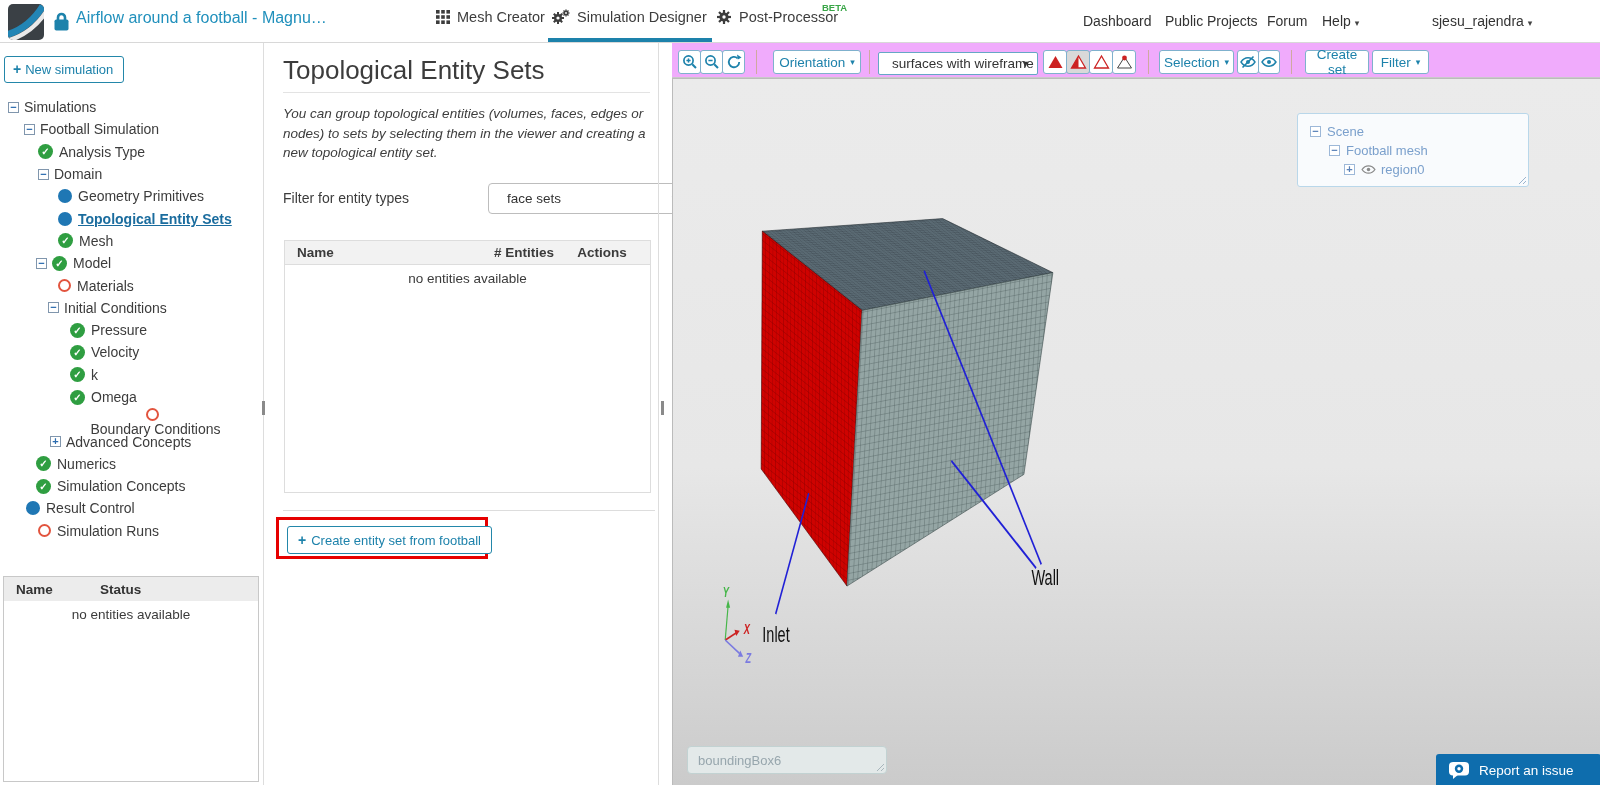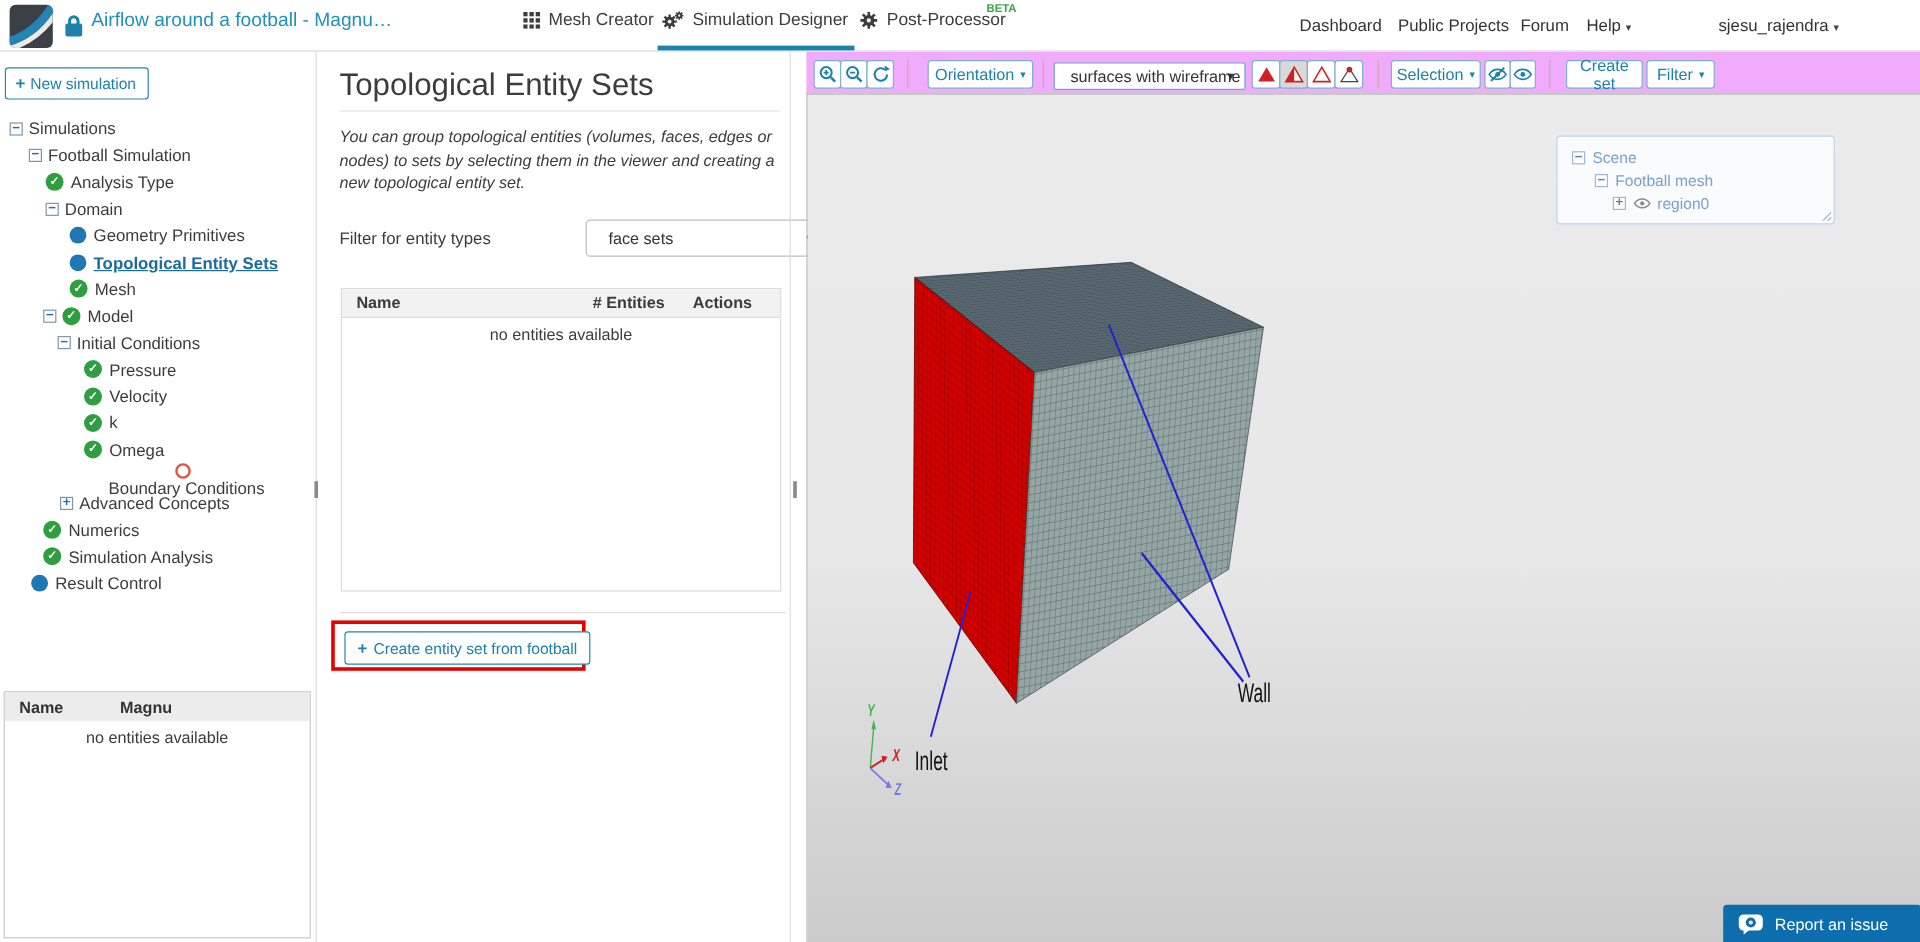--- a/index.html
+++ b/index.html
@@ -220,20 +220,24 @@
       </div>
       <div class="trow" style="padding-left: 58px;">
         <span class="st check">✓</span>
         <span class="lbl">Mesh</span>
       </div>
       <div class="trow" style="padding-left: 36px;">
         <span class="toggle">−</span>
         <span class="st check">✓</span>
         <span class="lbl">Model</span>
       </div>
+      <div class="trow" style="padding-left: 58px;">
+        <span class="st orange"></span>
+        <span class="lbl">Materials</span>
+      </div>
       <div class="trow" style="padding-left: 48px;">
         <span class="toggle">−</span>
         <span class="lbl">Initial Conditions</span>
       </div>
       <div class="trow" style="padding-left: 70px;">
         <span class="st check">✓</span>
         <span class="lbl">Pressure</span>
       </div>
       <div class="trow" style="padding-left: 70px;">
         <span class="st check">✓</span>
@@ -254,32 +258,36 @@
       <div class="trow" style="padding-left: 50px;">
         <span class="toggle">+</span>
         <span class="lbl">Advanced Concepts</span>
       </div>
       <div class="trow" style="padding-left: 36px;">
         <span class="st check">✓</span>
         <span class="lbl">Numerics</span>
       </div>
       <div class="trow" style="padding-left: 36px;">
         <span class="st check">✓</span>
-        <span class="lbl">Simulation Analysis</span>
+        <span class="lbl">Simulation Concepts</span>
       </div>
       <div class="trow" style="padding-left: 26px;">
         <span class="st blue"></span>
         <span class="lbl">Result Control</span>
       </div>
+      <div class="trow" style="padding-left: 38px;">
+        <span class="st orange"></span>
+        <span class="lbl">Simulation Runs</span>
+      </div>
     </div>
 
   <div id="job-panel">
     <div id="job-cols">
       <span class="c1">Name</span>
-      <span class="c2">Magnu</span>
+      <span class="c2">Status</span>
     </div>
     <div id="job-empty">no entities available</div>
   </div>
 </div>
 
 <div class="vline" style="left:263px"></div>
 <div class="grip" style="left:262px; top:401px"></div>
 
 <div id="panel">
   <div id="panel-title">Topological Entity Sets</div>
@@ -477,20 +485,26 @@
           <path d="M1 6s2.6-4 7-4 7 4 7 4-2.6 4-7 4-7-4-7-4z" fill="none" stroke="#8a8a8a" stroke-width="1.4"></path>
           <circle cx="8" cy="6" r="1.9" fill="#8a8a8a"></circle>
         </svg>
         <span>region0</span>
       </div>
       <svg class="corner" width="9" height="9">
         <path d="M8 1 L1 8 M8 5 L5 8" stroke="#9ab4cf" stroke-width="1"></path>
       </svg>
     </div>
 
+    <div id="bbox-input">
+      <span>boundingBox6</span>
+      <svg class="corner" width="9" height="9">
+        <path d="M8 1 L1 8 M8 5 L5 8" stroke="#a8b6bc" stroke-width="1"></path>
+      </svg>
+    </div>
 
     <button id="report-btn">
       <svg width="23" height="18" viewBox="0 0 23 18">
         <rect x="1" y="1" width="20" height="13.5" rx="4" fill="#fff"></rect>
         <polygon points="5,13 5,18 11,13" fill="#fff"></polygon>
         <circle cx="11" cy="7.8" r="4.2" fill="#0e6dad"></circle>
         <circle cx="11" cy="7.8" r="1.7" fill="#fff"></circle>
       </svg>
       <span>Report an issue</span>
     </button>

